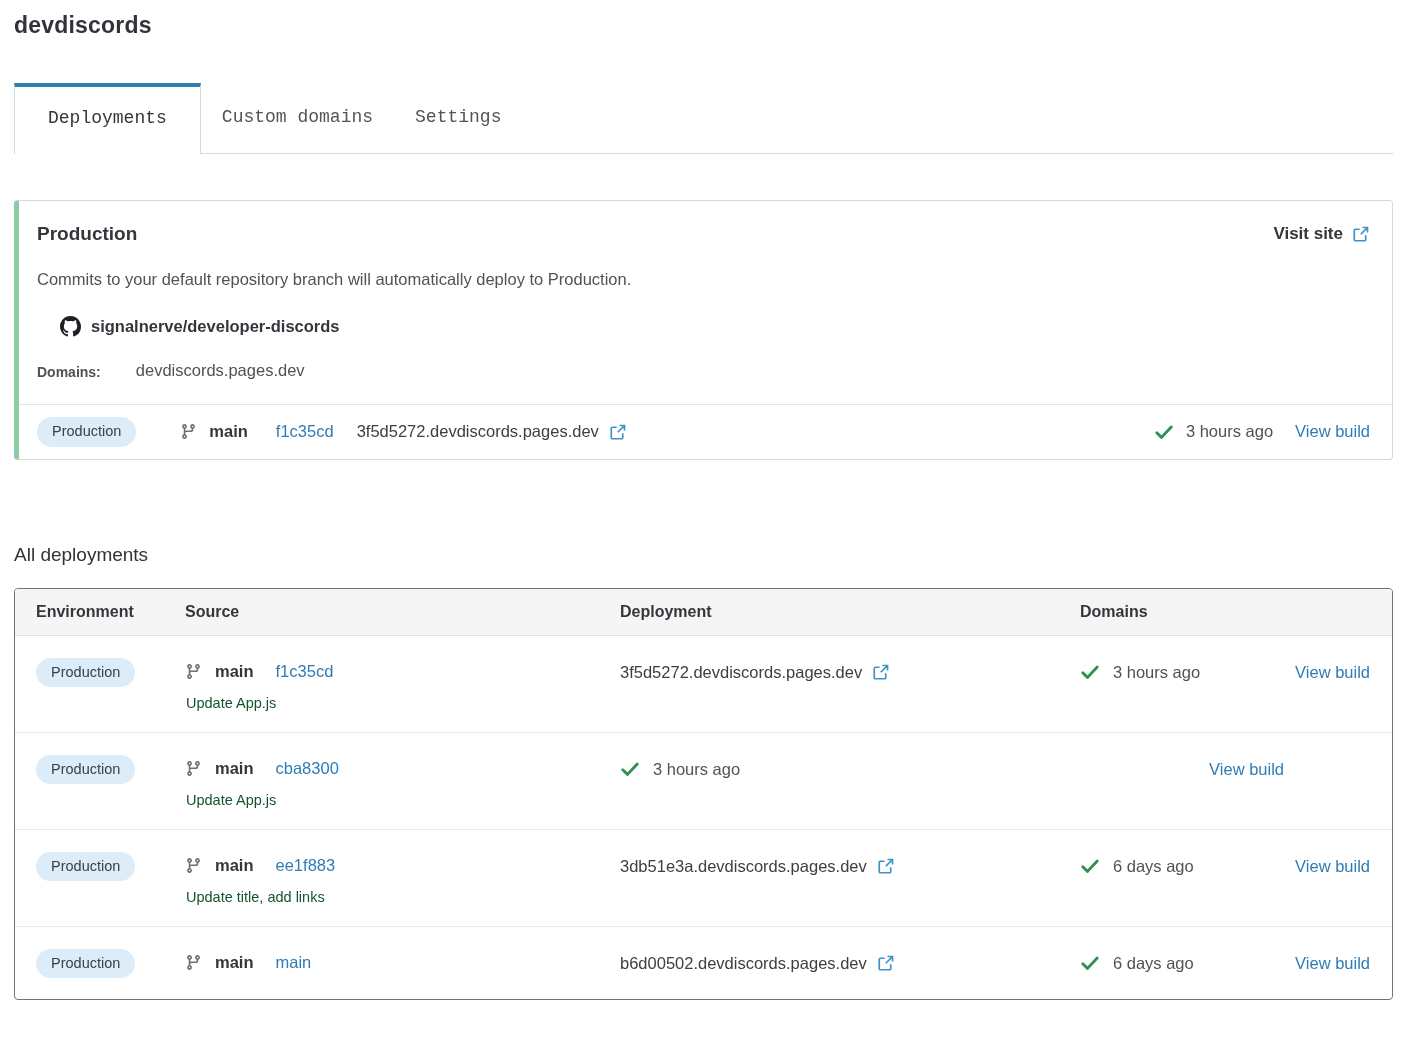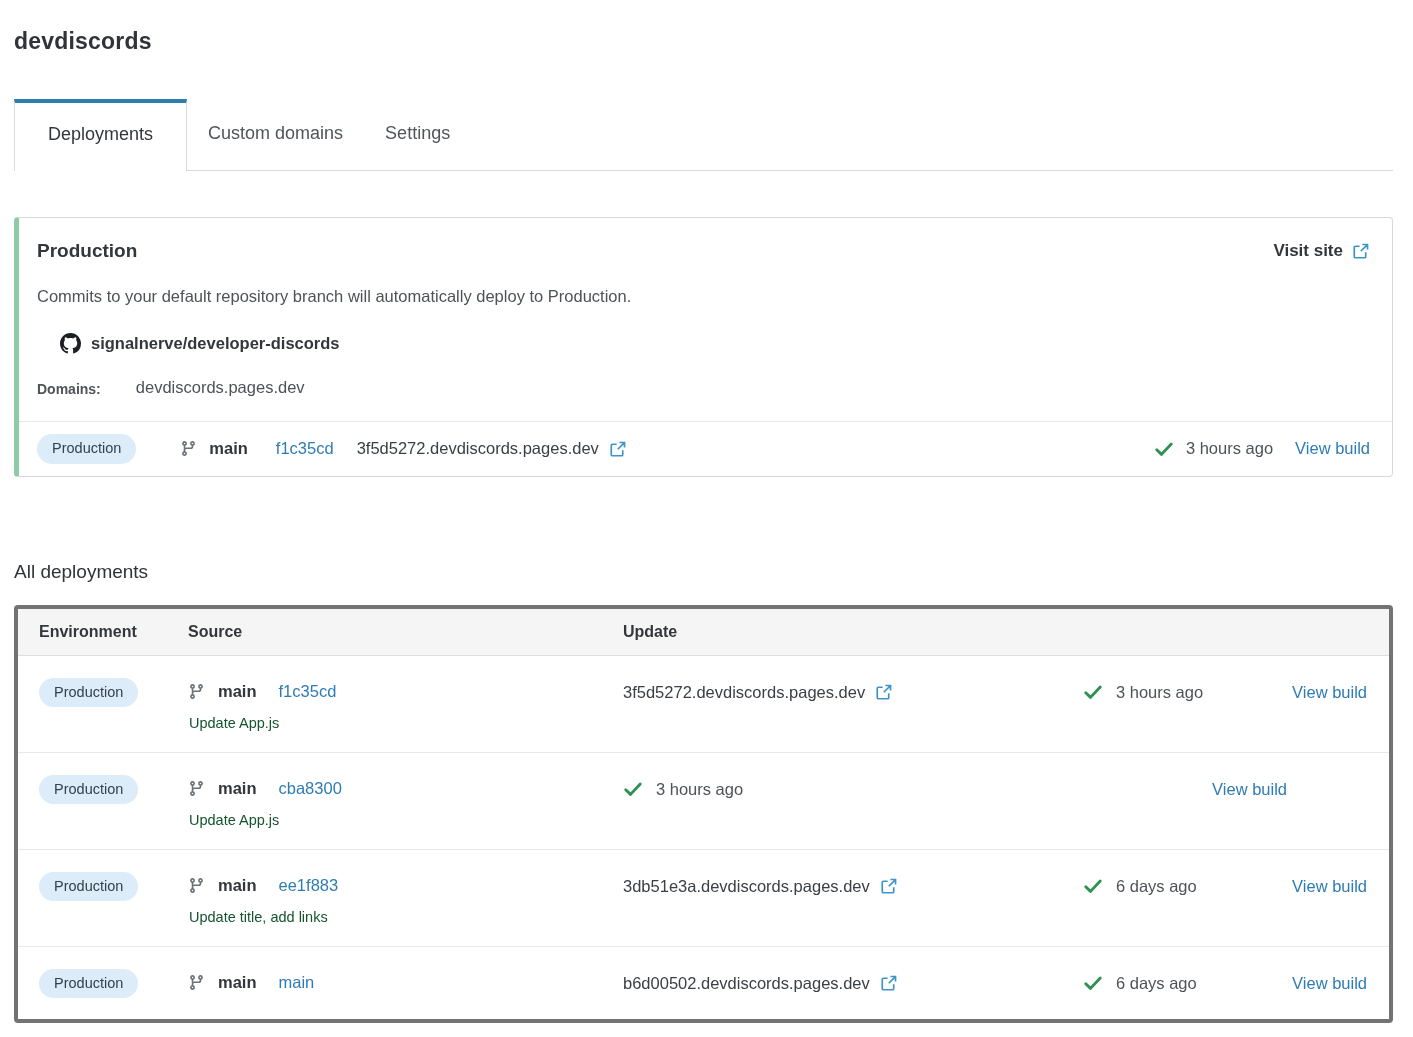--- a/index.html
+++ b/index.html
@@ -5,27 +5,27 @@
   * { margin:0; padding:0; box-sizing:border-box; }
   html,body { background:#fff; }
   body {
     font-family:"Liberation Sans","DejaVu Sans",sans-serif;
     color:#36393f;
     width:1413px;
   }
   .page { padding:12px 20px 16px 14px; }
 
   
-  .page-title { font-size:23px; font-weight:700; color:#303338; letter-spacing:.2px;margin-top:16px; }
+  .page-title { font-size:23px; font-weight:700; color:#303338; letter-spacing:.2px; }
 
   
   .tabs { display:flex; border-bottom:1px solid #d9d9d9; margin-top:44px; align-items:stretch; }
   .tab {
     font-size:18px; color:#50555a; padding:24px 21px 25px;
-    cursor:pointer; background:transparent;
+    cursor:pointer; background:transparent;font-family:Liberation Mono, monospace;
   }
   .tab.active {
     color:#33373c;
     background:#fff;
     border:1px solid #d9d9d9;
     border-top:4px solid #2f7fae;
     border-bottom:none;
     margin-bottom:-1px;
     padding:21px 33px 26px;
   }
@@ -86,21 +86,21 @@
   .deploy-left .commit-link { margin-left:28px; }
   .deploy-left .deploy-link { margin-left:23px; }
   .deploy-right .time-text { margin-left:12px; }
   .deploy-right .view-build { margin-left:22px; }
 
   
   .all-heading { margin-top:84px; font-size:19px; font-weight:400; color:#303338; }
 
   .table {
     margin-top:22px;
-    border:4px solid #737373;
+    border:1px solid #737373;
     border-radius:4px;
     overflow:hidden;
   }
   .row-grid {
     display:grid;
     grid-template-columns:135px 449px 460px 204px 1fr;
     padding:0 22px 0 21px;
     align-items:flex-start;
   }
   .thead {
@@ -210,21 +210,22 @@
     </div>
   </section>
 
   <h2 class="all-heading">All deployments</h2>
 
   <section class="table">
 
     <div class="thead row-grid">
       <div>Environment</div>
       <div class="hdr-source">Source</div>
-      <div>Update</div>
+      <div>Deployment</div>
+      <div>Domains</div>
       <div></div>
     </div>
 
     <div class="trow row-grid">
       <div class="cell-env">
         <span class="badge">Production</span>
       </div>
       <div class="cell-source">
         <div class="source-line">
           <svg class="icon-branch">

